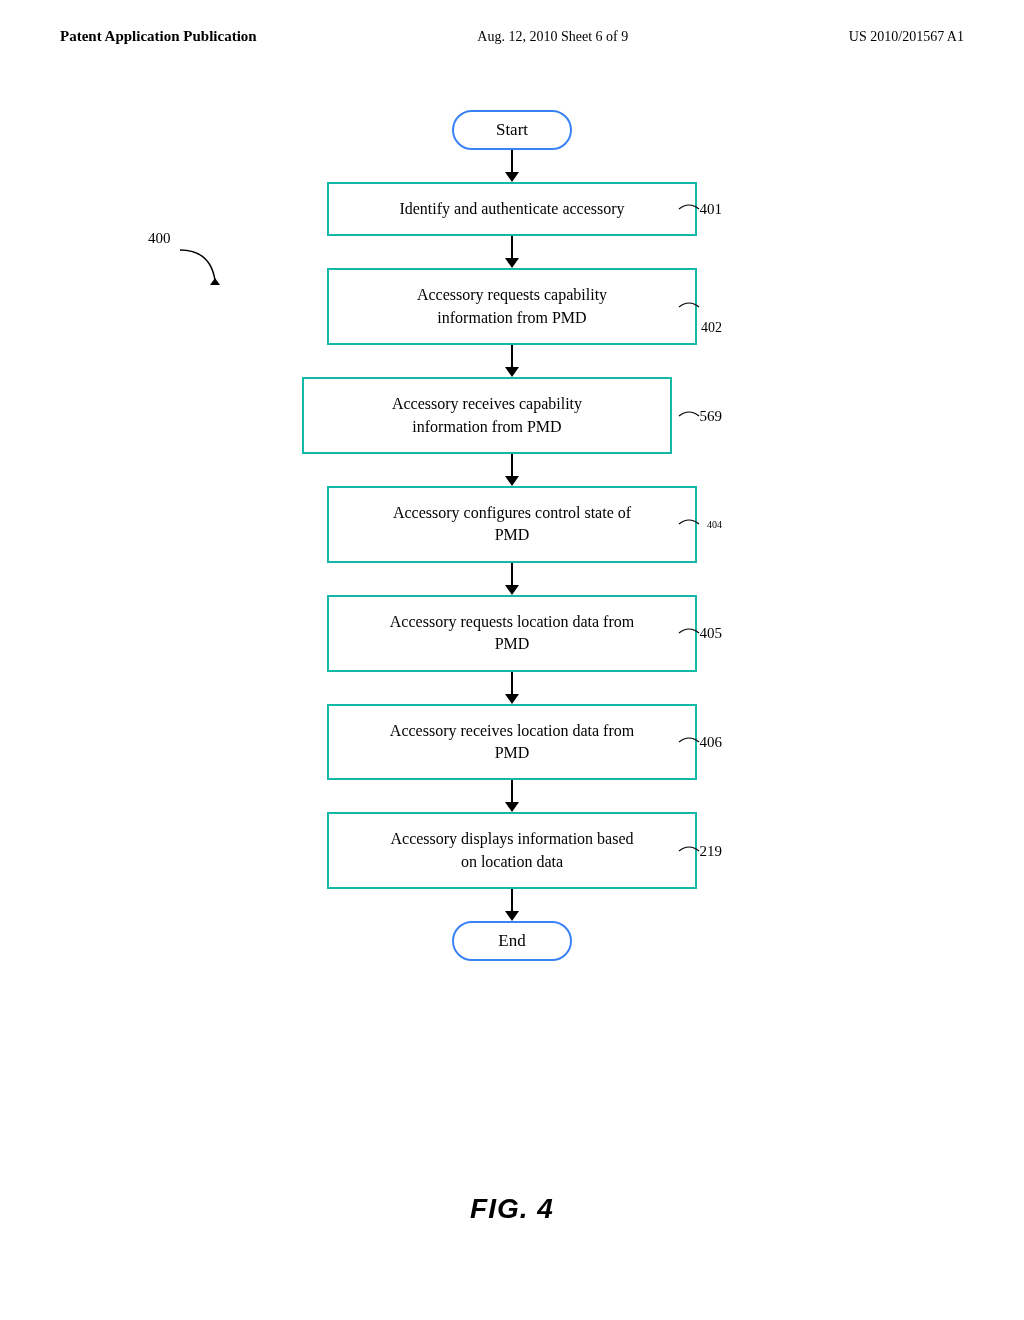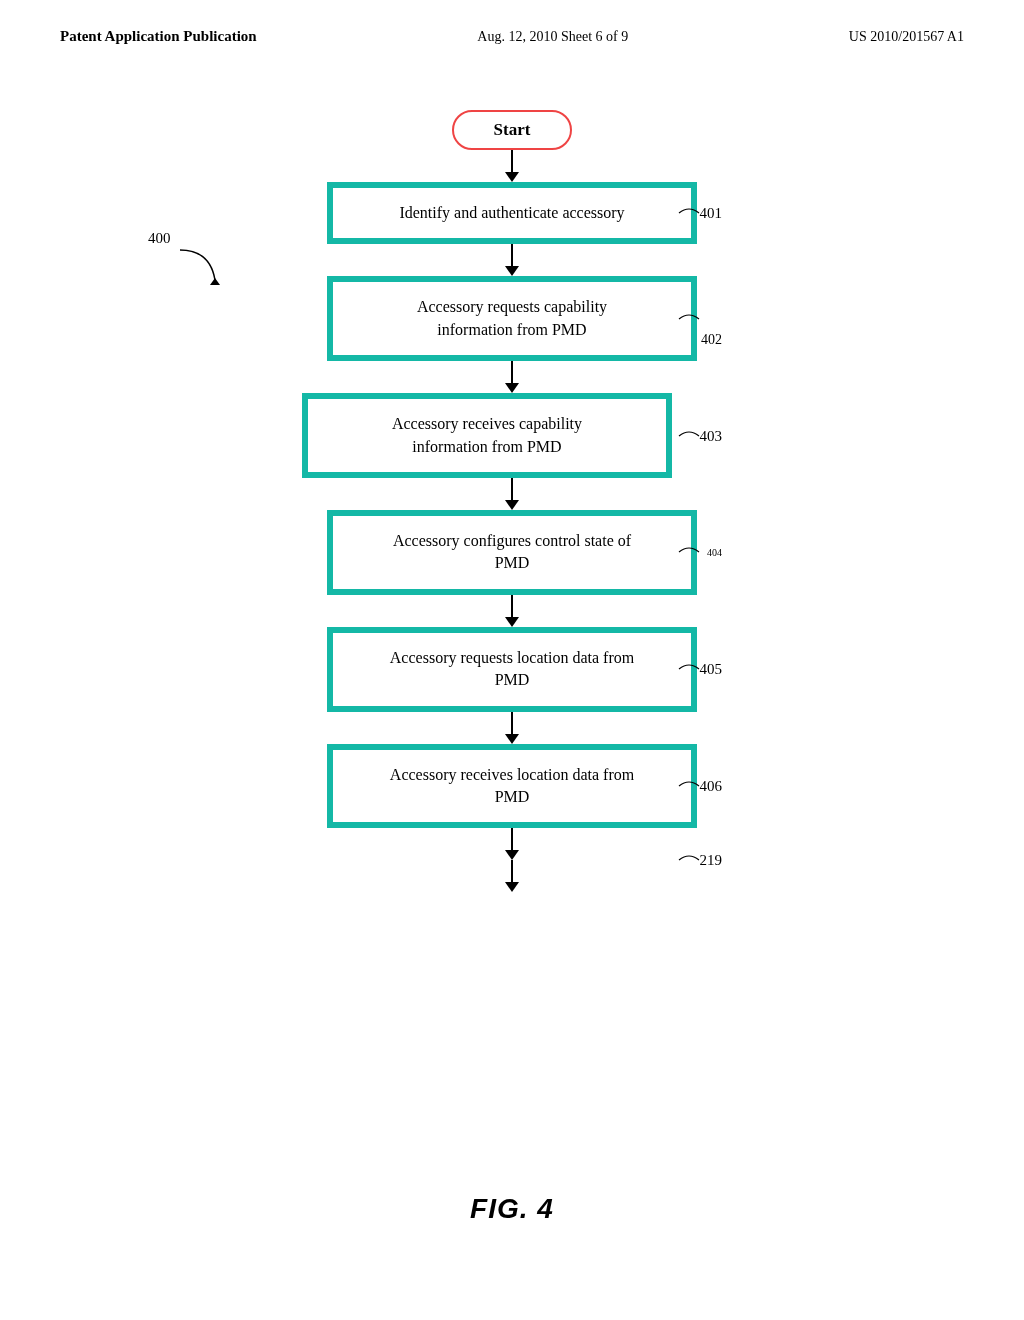--- a/index.html
+++ b/index.html
@@ -33,32 +33,31 @@
 
     
     .diagram {
       position: relative;
       width: 100%;
       height: 1200px;
       margin-top: 10px;
     }
 
     .fc-terminal {
-      border: 2px solid #ef4444;
+      border: 2px solid #3b82f6;
       border-radius: 30px;
       padding: 8px 40px;
       font-size: 17px;
       background: #fff;
       text-align: center;
       min-width: 120px;
-      font-weight: bold;
     }
 
     .fc-process {
-      border: 6px solid #14b8a6;
+      border: 2px solid #14b8a6;
       padding: 14px 20px;
       font-size: 16px;
       background: #fff;
       text-align: center;
       width: 370px;
       line-height: 1.4;
     }
 
     .arrow-down {
       width: 0;
@@ -148,21 +147,21 @@
 
     <div class="arrow-group">
       <div class="arrow-line" style="height:22px;"></div>
       <div class="arrow-down"></div>
     </div>
 
     <div style="position:relative; width:420px; display:flex; align-items:center; ">
       <div class="fc-process">
         <span>Accessory receives capability<br>information from PMD</span>
       </div>
-      <span style="position:absolute; right:0px; top:50%; transform:translateY(-50%); font-size:15px;">403</span>
+      <span style="position:absolute; right:0px; top:50%; transform:translateY(-50%); font-size:15px;">569</span>
       <svg style="position:absolute; right:18px; top:50%; transform:translateY(-50%);" width="30" height="20">
         <path d="M 5 10 Q 15 2 25 10" stroke="#000" stroke-width="1.2" fill="none"></path>
       </svg>
     </div>
 
     <div class="arrow-group">
       <div class="arrow-line" style="height:22px;"></div>
       <div class="arrow-down"></div>
     </div>
 
@@ -205,29 +204,35 @@
         <path d="M 5 10 Q 15 2 25 10" stroke="#000" stroke-width="1.2" fill="none"></path>
       </svg>
     </div>
 
     <div class="arrow-group">
       <div class="arrow-line" style="height:22px;"></div>
       <div class="arrow-down"></div>
     </div>
 
     <div style="position:relative; width:420px; display:flex; align-items:center; justify-content:center;">
+      <div class="fc-process">
+        <span>Accessory displays information based<br>on location data</span>
+      </div>
       <span style="position:absolute; right:0px; top:50%; transform:translateY(-50%); font-size:15px;">219</span>
       <svg style="position:absolute; right:18px; top:50%; transform:translateY(-50%);" width="30" height="20">
         <path d="M 5 10 Q 15 2 25 10" stroke="#000" stroke-width="1.2" fill="none"></path>
       </svg>
     </div>
 
     <div class="arrow-group">
       <div class="arrow-line" style="height:22px;"></div>
       <div class="arrow-down"></div>
     </div>
 
+    <div style="position:relative; display:flex; align-items:center; justify-content:center; width:420px;">
+      <div class="fc-terminal">End</div>
+    </div>
 
   </div>
 
   <div class="fig-caption">FIG. 4</div>
 
 </div>
 
 </body></html>

